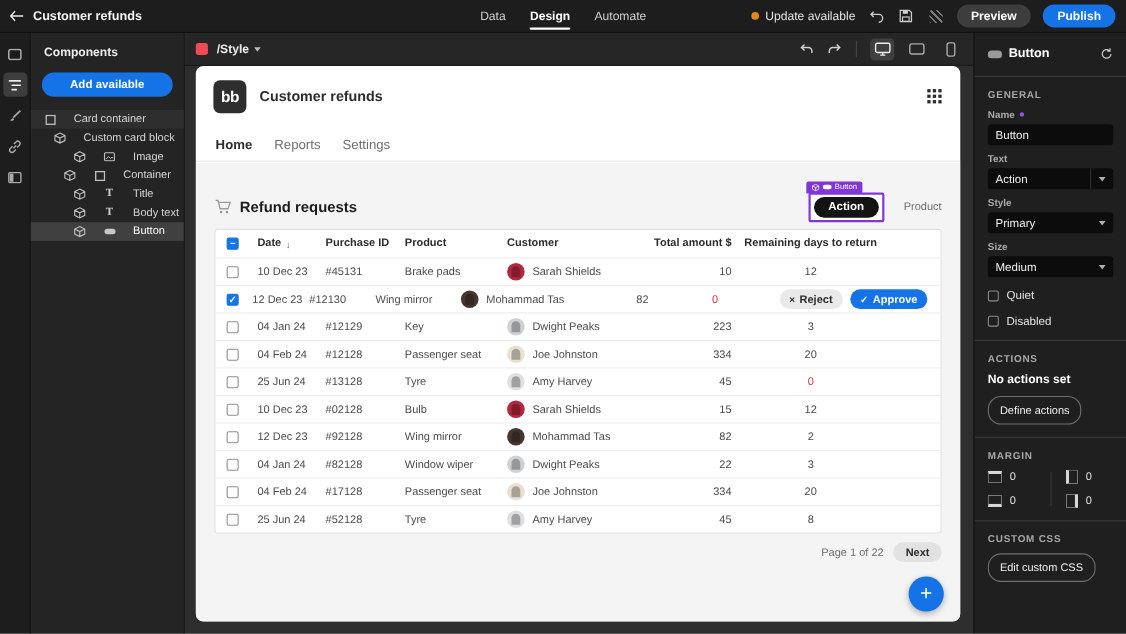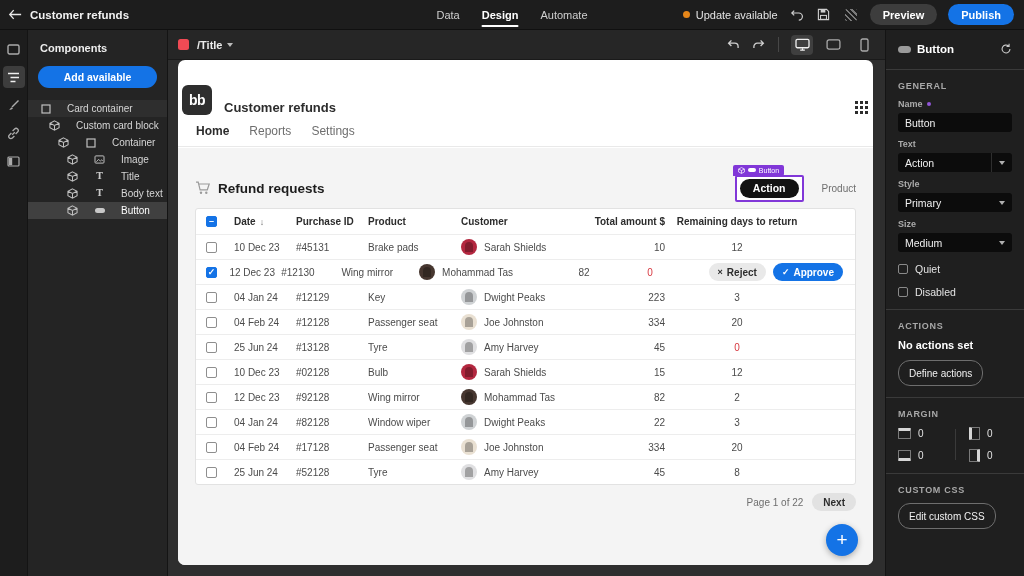--- a/index.html
+++ b/index.html
@@ -43,21 +43,21 @@
   .canvas-toolbar { height:30px; background:#262626; display:flex; align-items:center; padding:0 10px; border-bottom:1px solid #1a1a1a; }
   .swatch { width:11px; height:11px; border-radius:2.5px; background:#f04a54; margin-right:8px; }
   .crumb { font-size:11px; font-weight:bold; color:#ececec; margin-right:5px; cursor:pointer; }
   .chev { width:0; height:0; border-left:3.5px solid transparent; border-right:3.5px solid transparent; border-top:4px solid #bbb; display:inline-block; }
   .ct-right { margin-left:auto; display:flex; align-items:center; gap:9px; }
   .vdiv { width:1px; height:15px; background:#474747; margin:0 3px; }
   .dev { width:22px; height:20px; border-radius:4px; display:flex; align-items:center; justify-content:center; cursor:pointer; }
   .dev.active { background:#3f3f3f; }
 
   .card { position:absolute; top:30px; left:10px; right:12px; bottom:11px; background:#fff; border-radius:7px; overflow:hidden; color:#2c2c2c; }
-  .card-head { height:55px; display:flex; align-items:flex-end; padding:0 4px; }
+  .card-head { height:55px; display:flex; align-items:center; padding:0 16px; }
   .bb-logo { width:30px; height:30px; border-radius:6px; background:#2e2e2e; color:#fff; font-weight:bold; font-size:14px; display:flex; align-items:center; justify-content:center; letter-spacing:-0.5px; margin-right:12px; }
   .app-title { font-size:13px; font-weight:bold; color:#2c2c2c; }
   .waffle { margin-left:auto; width:14px; height:14px; position:relative; cursor:pointer; color:#2c2c2c; }
   .waffle i { position:absolute; top:0; left:0; width:3px; height:3px; background:currentColor; box-shadow:5px 0,10px 0,0 5px,5px 5px,10px 5px,0 10px,5px 10px,10px 10px; }
   .app-tabs { display:flex; gap:20px; padding:0 18px; height:32px; align-items:center; border-bottom:1px solid #e9e9e9; }
   .app-tab { font-size:12px; color:#6e6e6e; cursor:pointer; }
   .app-tab.active { color:#2c2c2c; font-weight:bold; }
 
   .gray-section { position:absolute; top:88px; left:0; right:0; bottom:0; background:#f4f4f4; padding:18px 17px 0; }
   .section-head { display:flex; align-items:center; height:40px; margin-top:2px; }
@@ -213,47 +213,47 @@
         <span>Card container</span>
       </div>
       <div class="tree-item" style="padding-left: 21px;">
         <span class="ticon-wrap">
           <svg width="11" height="11" viewBox="0 0 12 12">
             <path d="M6 1l5 2.5v5L6 11 1 8.5v-5z M1 3.5 6 6l5-2.5M6 6v5" fill="none" stroke="#c0c0c0" stroke-width="1.1"></path>
           </svg>
         </span>
         <span>Custom card block</span>
       </div>
-      <div class="tree-item" style="padding-left: 30px;">
-        <span class="ticon-wrap">
-          <svg width="11" height="11" viewBox="0 0 12 12">
-            <path d="M6 1l5 2.5v5L6 11 1 8.5v-5z M1 3.5 6 6l5-2.5M6 6v5" fill="none" stroke="#c0c0c0" stroke-width="1.1"></path>
-          </svg>
-        </span>
-        <span class="ticon-wrap">
-          <svg width="10" height="10" viewBox="0 0 10 10">
-            <rect x="1" y="1" width="8" height="8" fill="none" stroke="#c0c0c0" stroke-width="1.2"></rect>
-          </svg>
-        </span>
-        <span>Container</span>
-      </div>
       <div class="tree-item" style="padding-left: 39px;">
         <span class="ticon-wrap">
           <svg width="11" height="11" viewBox="0 0 12 12">
             <path d="M6 1l5 2.5v5L6 11 1 8.5v-5z M1 3.5 6 6l5-2.5M6 6v5" fill="none" stroke="#c0c0c0" stroke-width="1.1"></path>
           </svg>
         </span>
         <span class="ticon-wrap">
           <svg width="11" height="9" viewBox="0 0 12 10">
             <rect x="1" y="1" width="10" height="8" rx="1" fill="none" stroke="#c0c0c0" stroke-width="1.1"></rect>
             <path d="M2.5 7.5 5 4.8l2 2 1.5-1.5 1 1.2" fill="none" stroke="#c0c0c0" stroke-width="1"></path>
           </svg>
         </span>
         <span>Image</span>
       </div>
+      <div class="tree-item" style="padding-left: 30px;">
+        <span class="ticon-wrap">
+          <svg width="11" height="11" viewBox="0 0 12 12">
+            <path d="M6 1l5 2.5v5L6 11 1 8.5v-5z M1 3.5 6 6l5-2.5M6 6v5" fill="none" stroke="#c0c0c0" stroke-width="1.1"></path>
+          </svg>
+        </span>
+        <span class="ticon-wrap">
+          <svg width="10" height="10" viewBox="0 0 10 10">
+            <rect x="1" y="1" width="8" height="8" fill="none" stroke="#c0c0c0" stroke-width="1.2"></rect>
+          </svg>
+        </span>
+        <span>Container</span>
+      </div>
       <div class="tree-item" style="padding-left: 39px;">
         <span class="ticon-wrap">
           <svg width="11" height="11" viewBox="0 0 12 12">
             <path d="M6 1l5 2.5v5L6 11 1 8.5v-5z M1 3.5 6 6l5-2.5M6 6v5" fill="none" stroke="#c0c0c0" stroke-width="1.1"></path>
           </svg>
         </span>
         <span class="ticon-wrap">
           <span class="tt">T</span>
         </span>
         <span>Title</span>
@@ -279,21 +279,21 @@
           <span style="display:inline-block;width:10px;height:5.5px;border-radius:3px;background:#c8c8c8;"></span>
         </span>
         <span>Button</span>
       </div>
     </div>
 </div>
 
 <div class="canvas">
   <div class="canvas-toolbar">
     <span class="swatch"></span>
-    <span class="crumb">/Title</span>
+    <span class="crumb">/Style</span>
     <span class="chev"></span>
     <div class="ct-right">
       <span class="tb-icon">
         <svg width="13" height="11" viewBox="0 0 13 11">
             <path d="M4.4 1.4 1.6 4.2 4.4 7M1.6 4.2h6.2a3.3 3.3 0 0 1 3.3 3.3v1.6" stroke="#d0d0d0" stroke-width="1.3" fill="none"></path>
           </svg>
       </span>
       <span class="tb-icon">
         <svg width="13" height="11" viewBox="0 0 13 11">
             <path d="M8.6 1.4 11.4 4.2 8.6 7M11.4 4.2H5.2a3.3 3.3 0 0 0-3.3 3.3v1.6" stroke="#d0d0d0" stroke-width="1.3" fill="none"></path>

